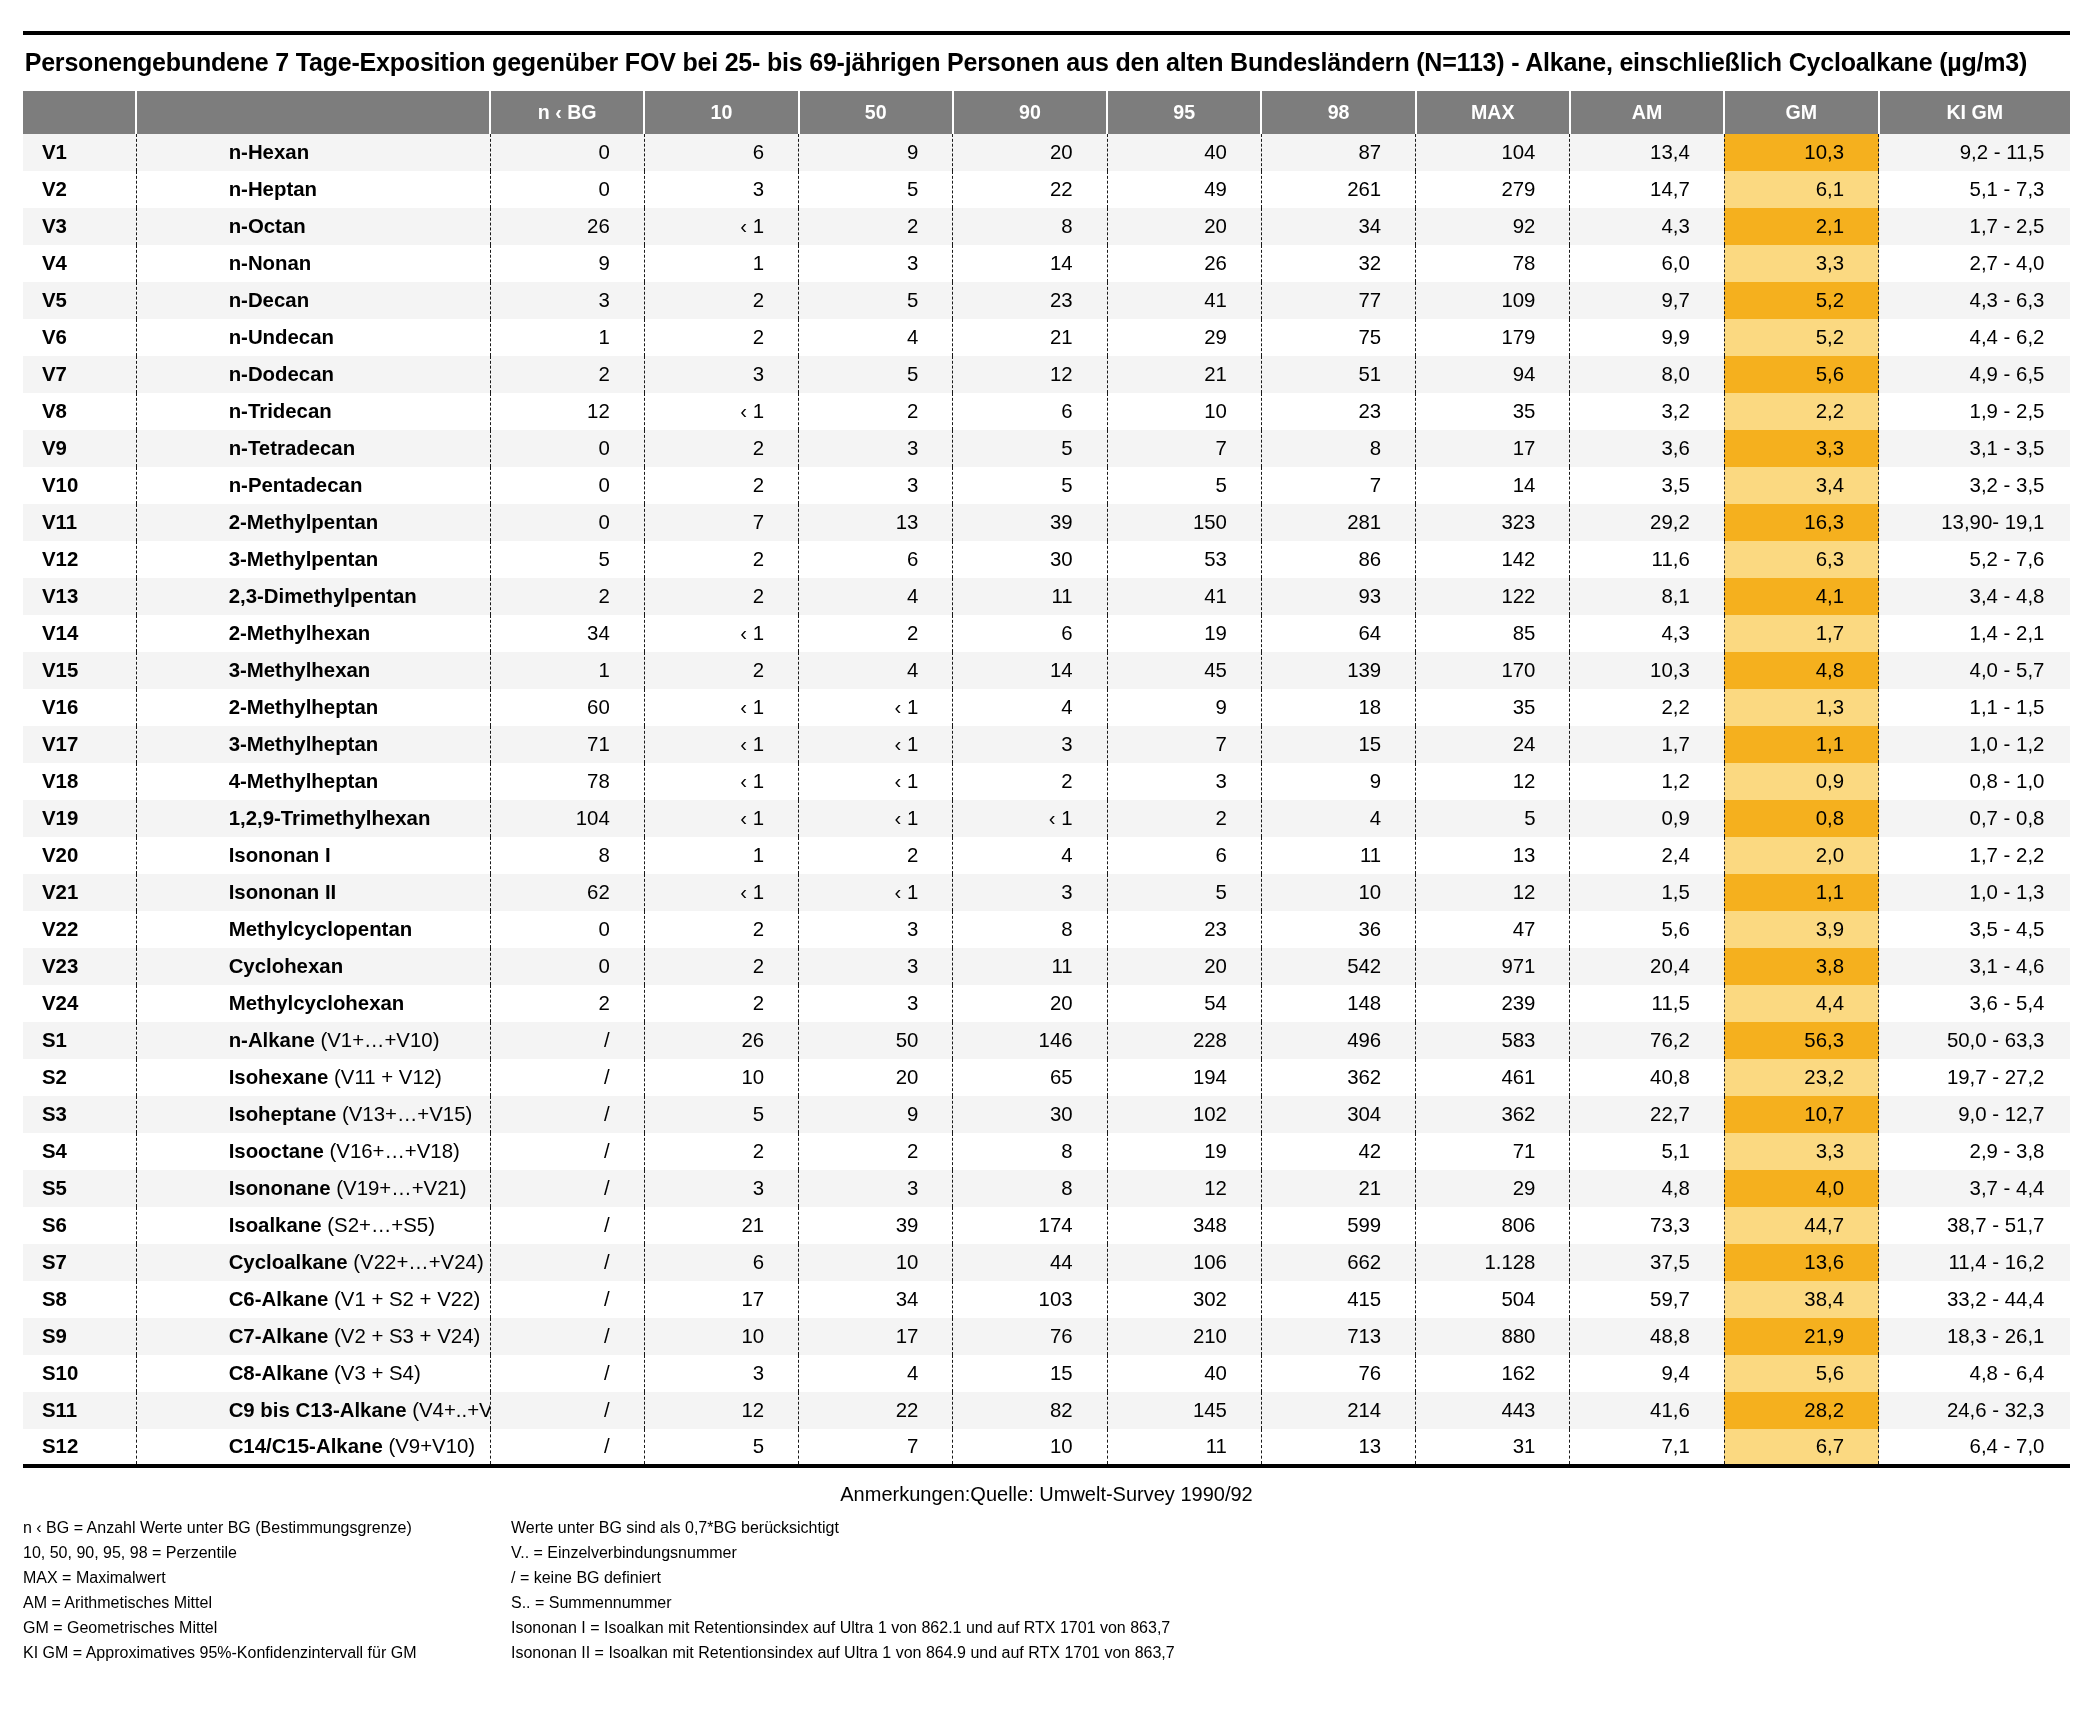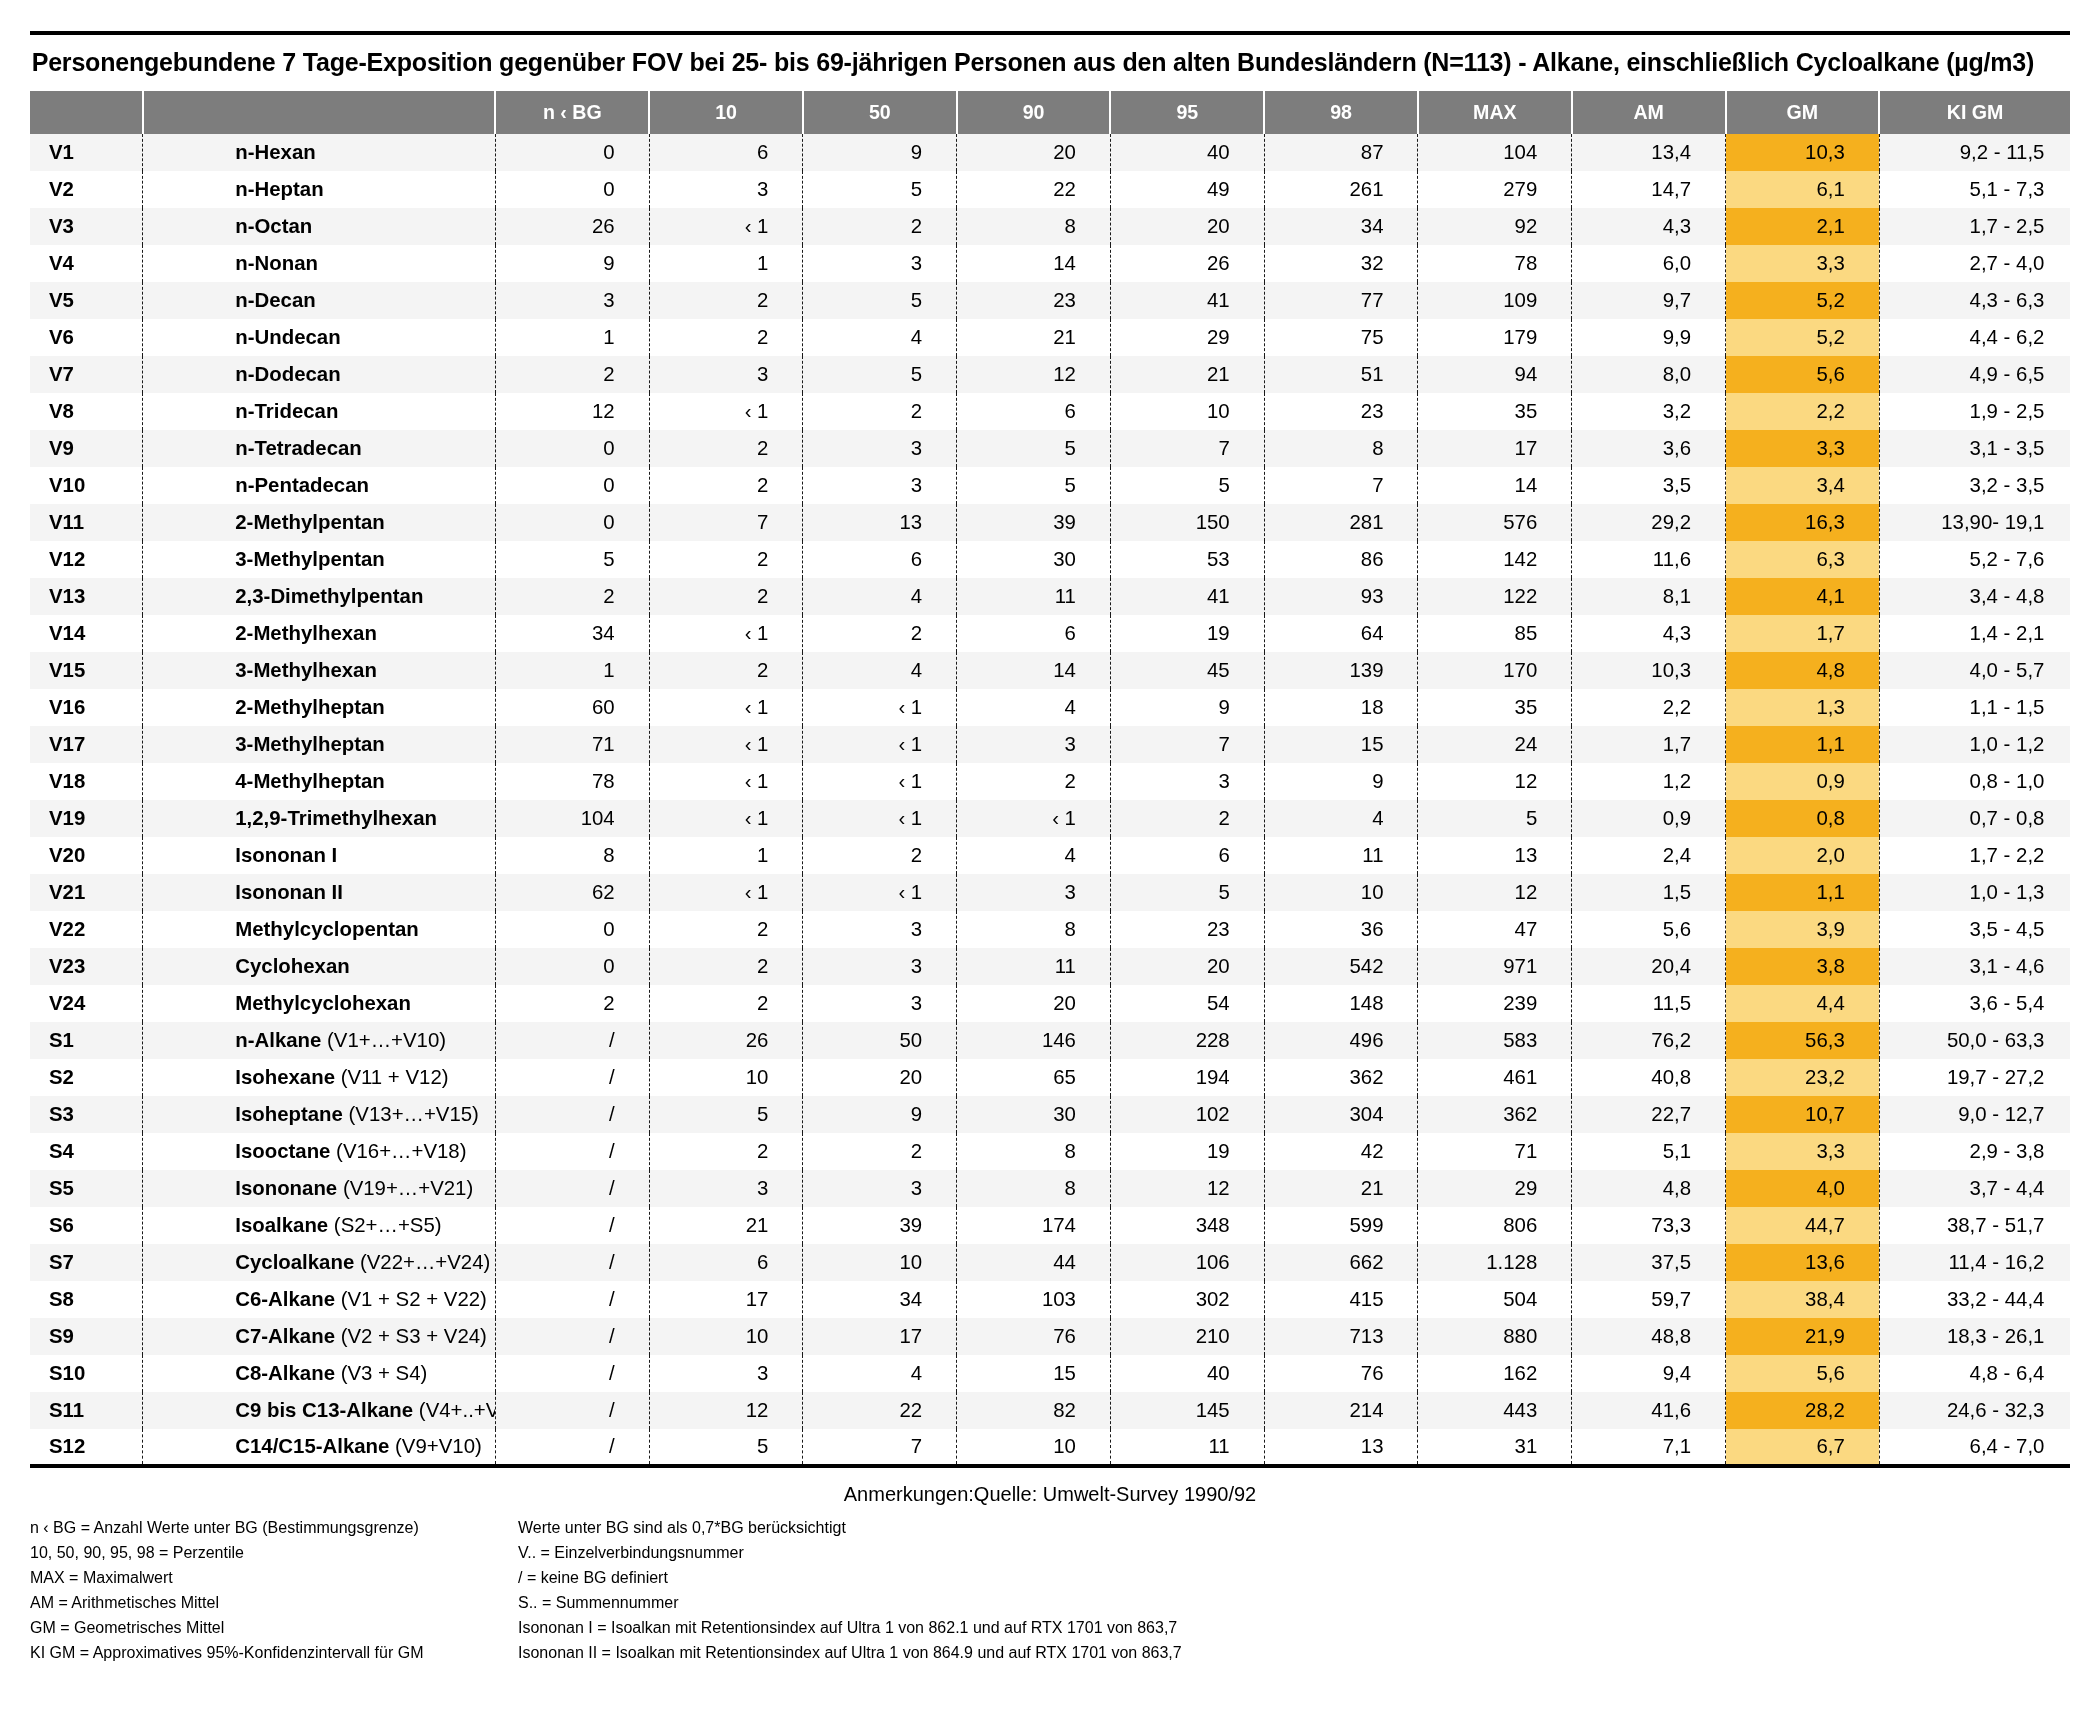--- a/index.html
+++ b/index.html
@@ -8,21 +8,21 @@
     --gm-dark:#f5b01e;
     --gm-light:#fbd981;
   }
   *{margin:0;padding:0;box-sizing:border-box;}
   html,body{background:#fff;}
   body{
     width:2093px;height:1730px;
     font-family:"Liberation Sans","DejaVu Sans",sans-serif;
     color:#000;position:relative;overflow:hidden;
   }
-  .page{padding:0 23px;margin-left:7px;}
+  .page{padding:0 23px;}
   .top-rule{height:4.3px;background:#000;margin-top:31px;}
   .title{
     font-size:25px;font-weight:bold;letter-spacing:-0.2px;
     margin:12.8px 0 13.6px 1.7px;white-space:nowrap;
   }
   table{width:100%;border-collapse:collapse;table-layout:fixed;border-bottom:4.3px solid #000;}
   col.c-id{width:5.5%;}
   col.c-name{width:17.2%;}
   col.c-num{width:7.5%;}
   col.c-kigm{width:9.3%;}
@@ -237,21 +237,21 @@
         </tr>
         <tr>
           <td class="rowid">V11</td>
           <td class="name"><span>2-Methylpentan</span></td>
           <td class="num">0</td>
           <td class="num">7</td>
           <td class="num">13</td>
           <td class="num">39</td>
           <td class="num">150</td>
           <td class="num">281</td>
-          <td class="num">576</td>
+          <td class="num">323</td>
           <td class="num">29,2</td>
           <td class="num gm">16,3</td>
           <td class="kigm">13,90- 19,1</td>
         </tr>
         <tr>
           <td class="rowid">V12</td>
           <td class="name"><span>3-Methylpentan</span></td>
           <td class="num">5</td>
           <td class="num">2</td>
           <td class="num">6</td>

